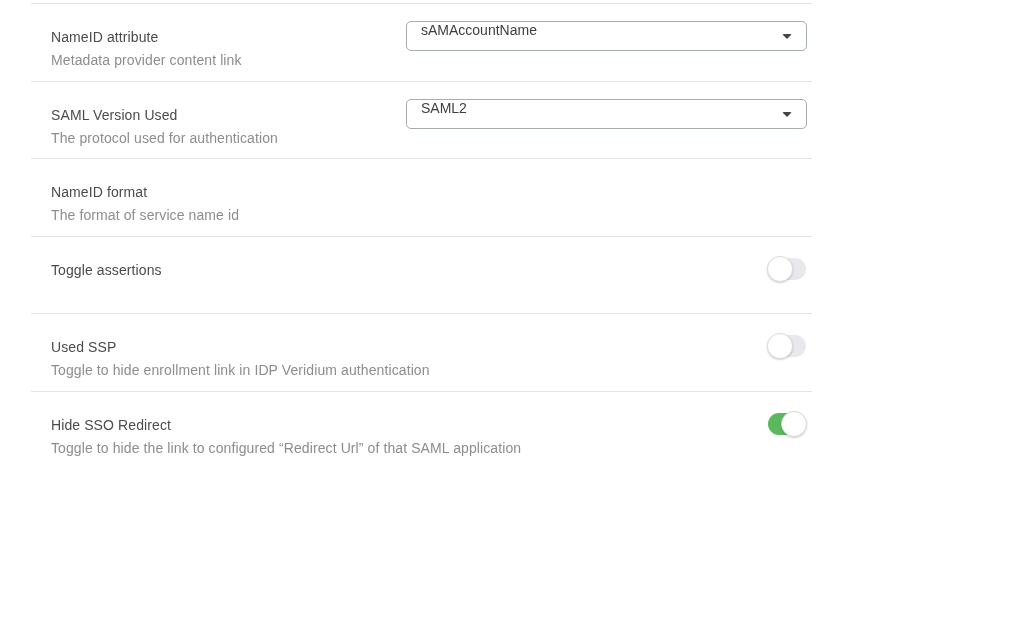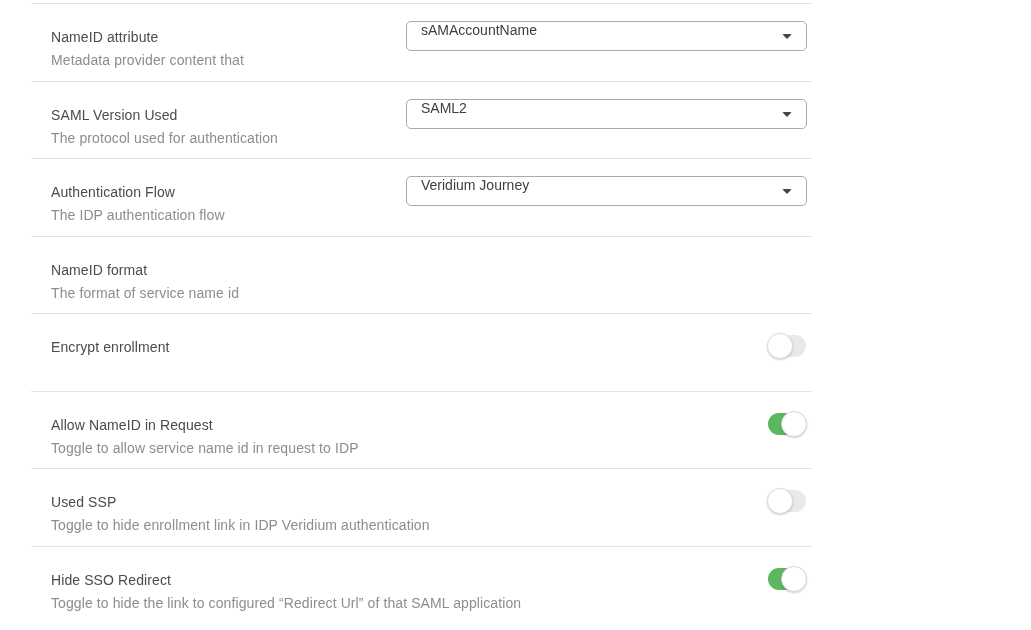--- a/index.html
+++ b/index.html
@@ -103,66 +103,50 @@
   .toggle.on .track{background:var(--green);}
   .toggle.on .knob{left:14px;border-color:#d2ddd2;}
 </style>
 </head>
 <body>
 
 <div class="panel">
 
   <div class="row">
     <div class="label">NameID attribute</div>
-    <div class="desc">Metadata provider content that</div>
+    <div class="desc">Metadata provider content link</div>
     <div class="select">
       <span class="select-value">sAMAccountName</span>
       <span class="caret"></span>
     </div>
   </div>
 
   <div class="row">
     <div class="label">SAML Version Used</div>
     <div class="desc">The protocol used for authentication</div>
     <div class="select">
       <span class="select-value">SAML2</span>
       <span class="caret"></span>
     </div>
   </div>
 
-  <div class="row">
-    <div class="label">Authentication Flow</div>
-    <div class="desc">The IDP authentication flow</div>
-    <div class="select">
-      <span class="select-value">Veridium Journey</span>
-      <span class="caret"></span>
-    </div>
-  </div>
 
   <div class="row">
     <div class="label">NameID format</div>
     <div class="desc">The format of service name id</div>
   </div>
 
   <div class="row">
-    <div class="label">Encrypt enrollment</div>
+    <div class="label">Toggle assertions</div>
     <div class="toggle">
       <div class="track"></div>
       <div class="knob"></div>
     </div>
   </div>
 
-  <div class="row">
-    <div class="label">Allow NameID in Request</div>
-    <div class="desc">Toggle to allow service name id in request to IDP</div>
-    <div class="toggle on">
-      <div class="track"></div>
-      <div class="knob"></div>
-    </div>
-  </div>
 
   <div class="row">
     <div class="label">Used SSP</div>
     <div class="desc">Toggle to hide enrollment link in IDP Veridium authentication</div>
     <div class="toggle">
       <div class="track"></div>
       <div class="knob"></div>
     </div>
   </div>
 

